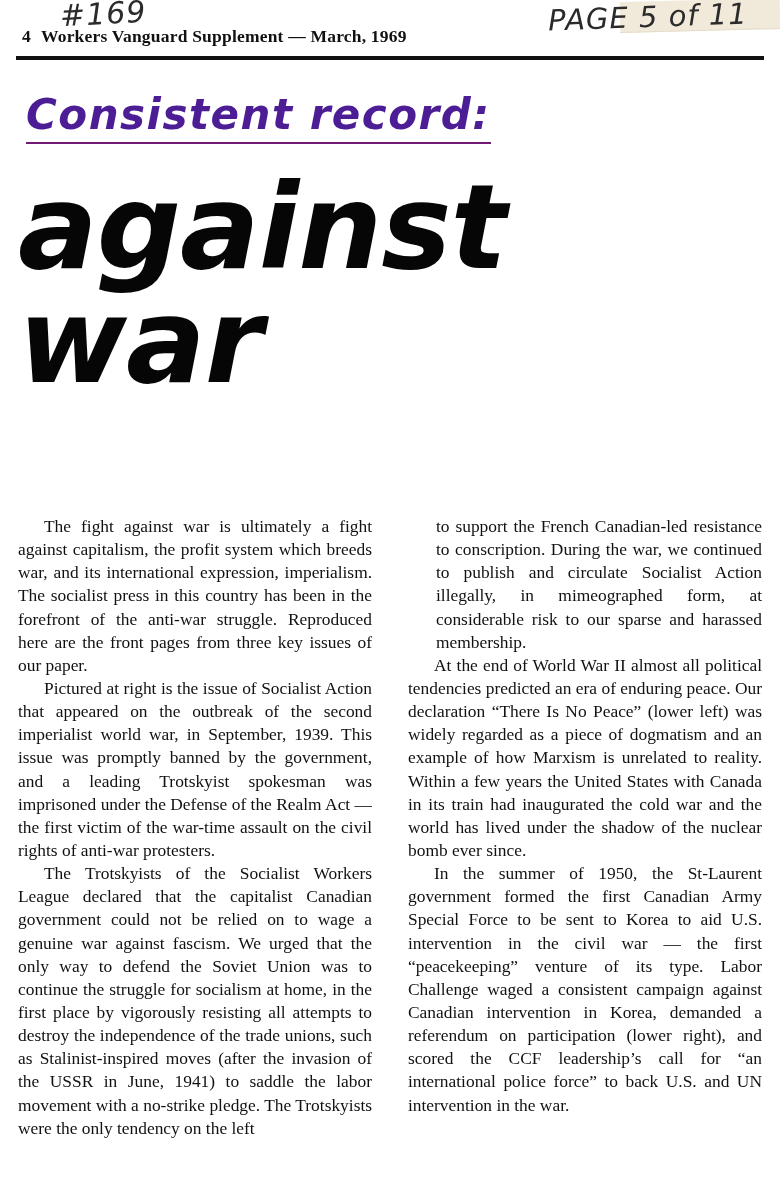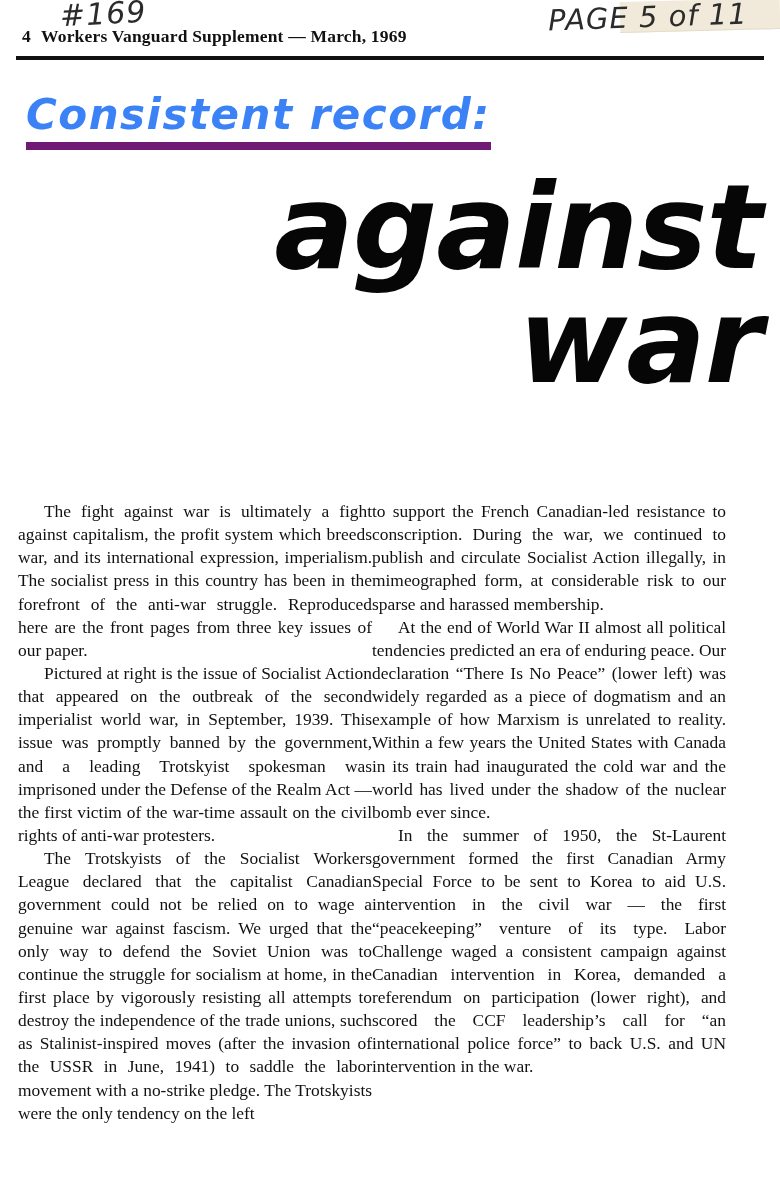--- a/index.html
+++ b/index.html
@@ -76,22 +76,22 @@
   
   #kicker {
     position: absolute;
     left: 26px;
     top: 92px;
     font-family: "DejaVu Sans", sans-serif;
     font-style: italic;
     font-weight: bold;
     font-size: 42px;
     letter-spacing: 1.5px;
-    color: #3b82f6;
-    border-bottom: 8px solid #701a75;
+    color: #4c1d95;
+    border-bottom: 2px solid #701a75;
     padding-bottom: 4px;
     display: inline-block;
     line-height: 1.1;
   }
 
   
   #headline {
     position: absolute;
     left: 18px;
     top: 170px;
@@ -100,46 +100,47 @@
     font-weight: bold;
     font-style: italic;
     font-size: 118px;
     line-height: 0.97;
     letter-spacing: -2px;
     color: #060606;
     text-align: left;
   }
   #headline .line2 {
     display: block;
-    text-align: right;
     letter-spacing: -1px;
   }
 
   
   #body-area {
     position: absolute;
     left: 18px;
-    top: 500px;
+    top: 515px;
     width: 744px;
     display: flex;
+    gap: 36px;
   }
   .col {
     width: 354px;
     font-family: "Liberation Serif", serif;
     font-size: 17.4px;
     line-height: 1.33;
     text-align: justify;
     color: #111;
   }
   .col p {
     margin: 0;
     text-indent: 26px;
   }
   .col p.noindent {
     text-indent: 0;
+    margin-left: 28px;
   }
 </style>
 </head>
 <body>
 
 <div id="tape"></div>
 
 <div class="handwritten" id="hw-left">#169</div>
 <div class="handwritten" id="hw-right">PAGE 5 of 11</div>
 

